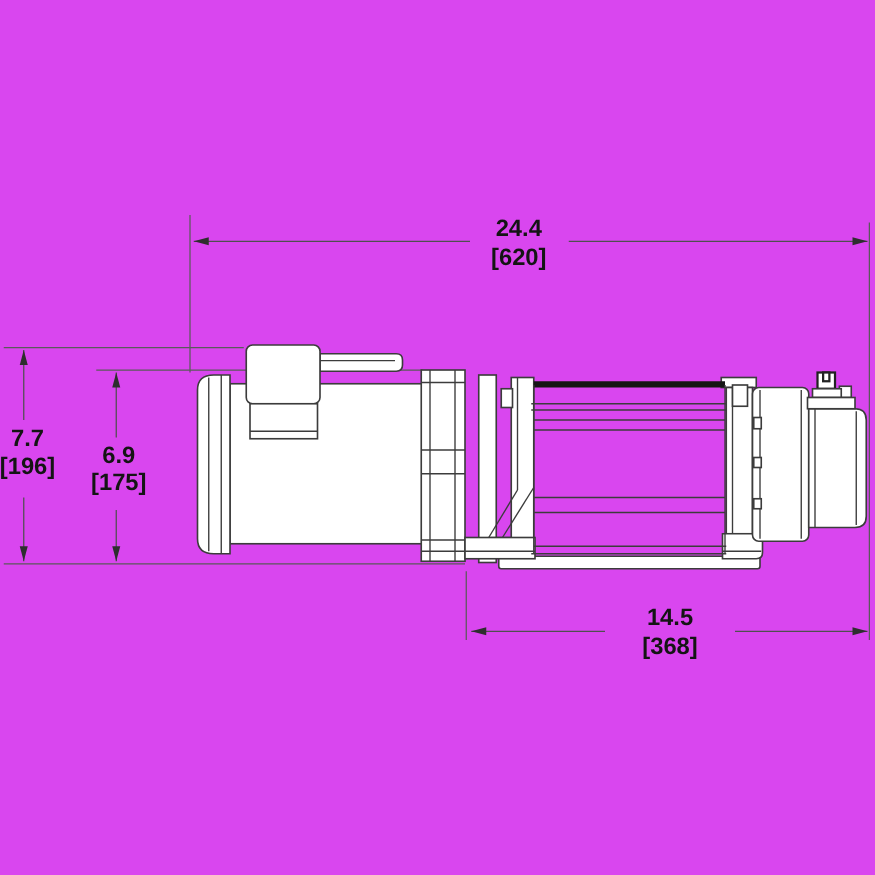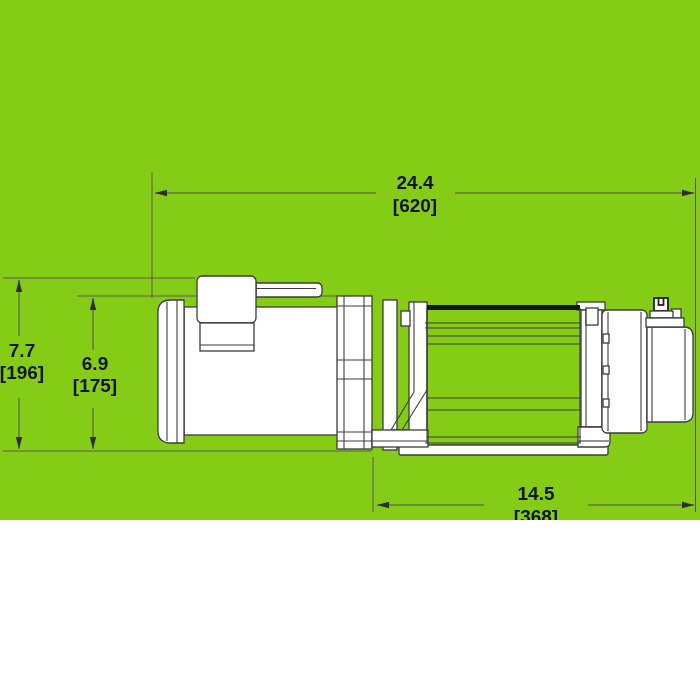--- a/index.html
+++ b/index.html
@@ -1,16 +1,16 @@
 <!DOCTYPE html>
 <html><head>
 <meta charset="utf-8">
 <style>
   html,body{margin:0;padding:0;background:#ffffff;}
-  .stage{position:relative;width:700px;height:520px;background:#84cc16;overflow:hidden;
+  .stage{position:relative;width:700px;height:700px;background:#d946ef;overflow:hidden;
          font-family:"Liberation Sans",sans-serif;}
   svg{display:block;}
   .dline{stroke:#4f4f4f;stroke-width:1;fill:none;}
   .ext{stroke:#5a5a5a;stroke-width:1;fill:none;}
   .part{stroke:#3c3c3c;stroke-width:1.3;fill:#ffffff;}
   .pline{stroke:#3c3c3c;stroke-width:1.1;fill:none;}
   .heavy{stroke:#161616;stroke-width:5;fill:none;}
   .knob{stroke:#222222;stroke-width:1.8;fill:#ffffff;}
   .arr{fill:#2e2e2e;stroke:none;}
   .dimtxt{font-family:"Liberation Sans",sans-serif;font-size:19px;font-weight:bold;

